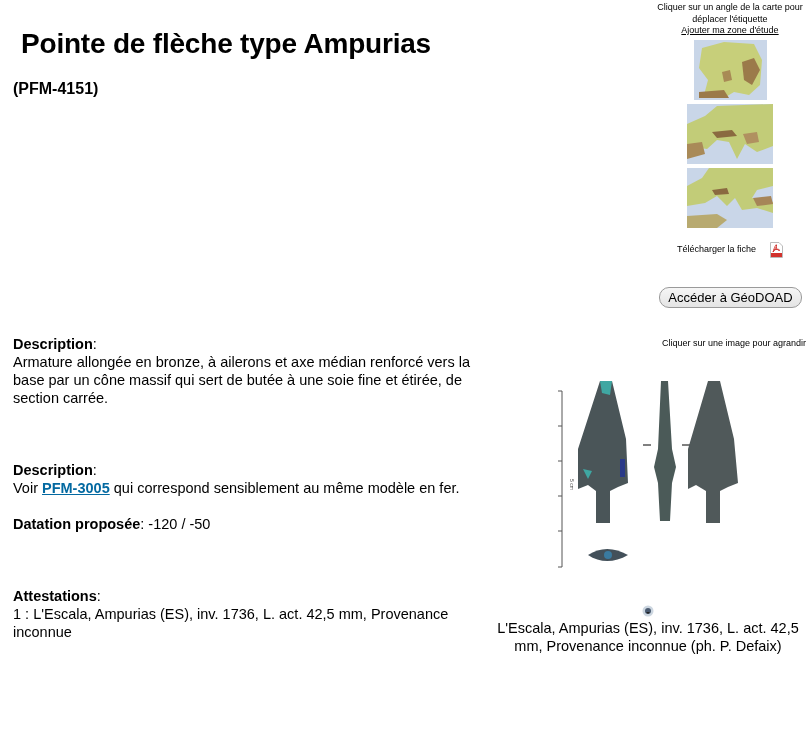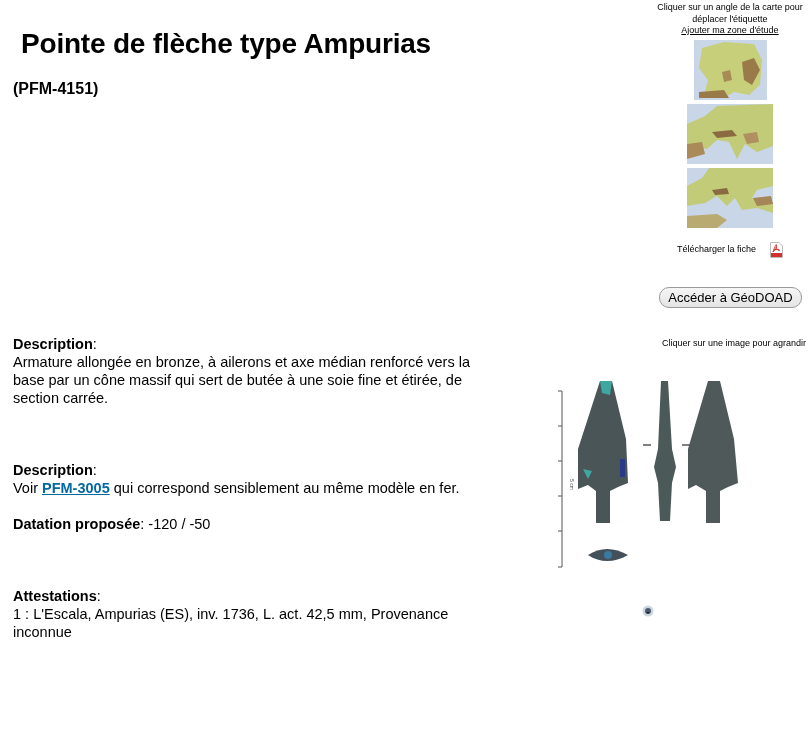--- a/index.html
+++ b/index.html
@@ -120,13 +120,14 @@
     <path d="M160,2 L172,2 L186,60 L190,104 L180,108 L172,112 L172,144 L158,144 L158,112 L148,106 L140,110 L140,70 Z" fill="#50595a"></path>
 
     <path d="M40,176 C52,168 66,168 80,176 C66,184 52,184 40,176 Z" fill="#43505a"></path>
     <circle cx="60" cy="176" r="4" fill="#3a7aa0"></circle>
   </svg>
   <svg class="zoom-icon" viewBox="0 0 12 12" style="margin-top:26px">
     <circle cx="6" cy="6" r="5.5" fill="#ccd6e0"></circle>
     <circle cx="6" cy="6" r="3" fill="#4a5a70"></circle>
     <path d="M6,9 L4,7 L8,7 Z" fill="#222"></path>
   </svg>
+  <div class="caption">L'Escala, Ampurias (ES), inv. 1736, L. act. 42,5 mm, Provenance inconnue (ph. P. Defaix)</div>
 </div>
 
 </body></html>

